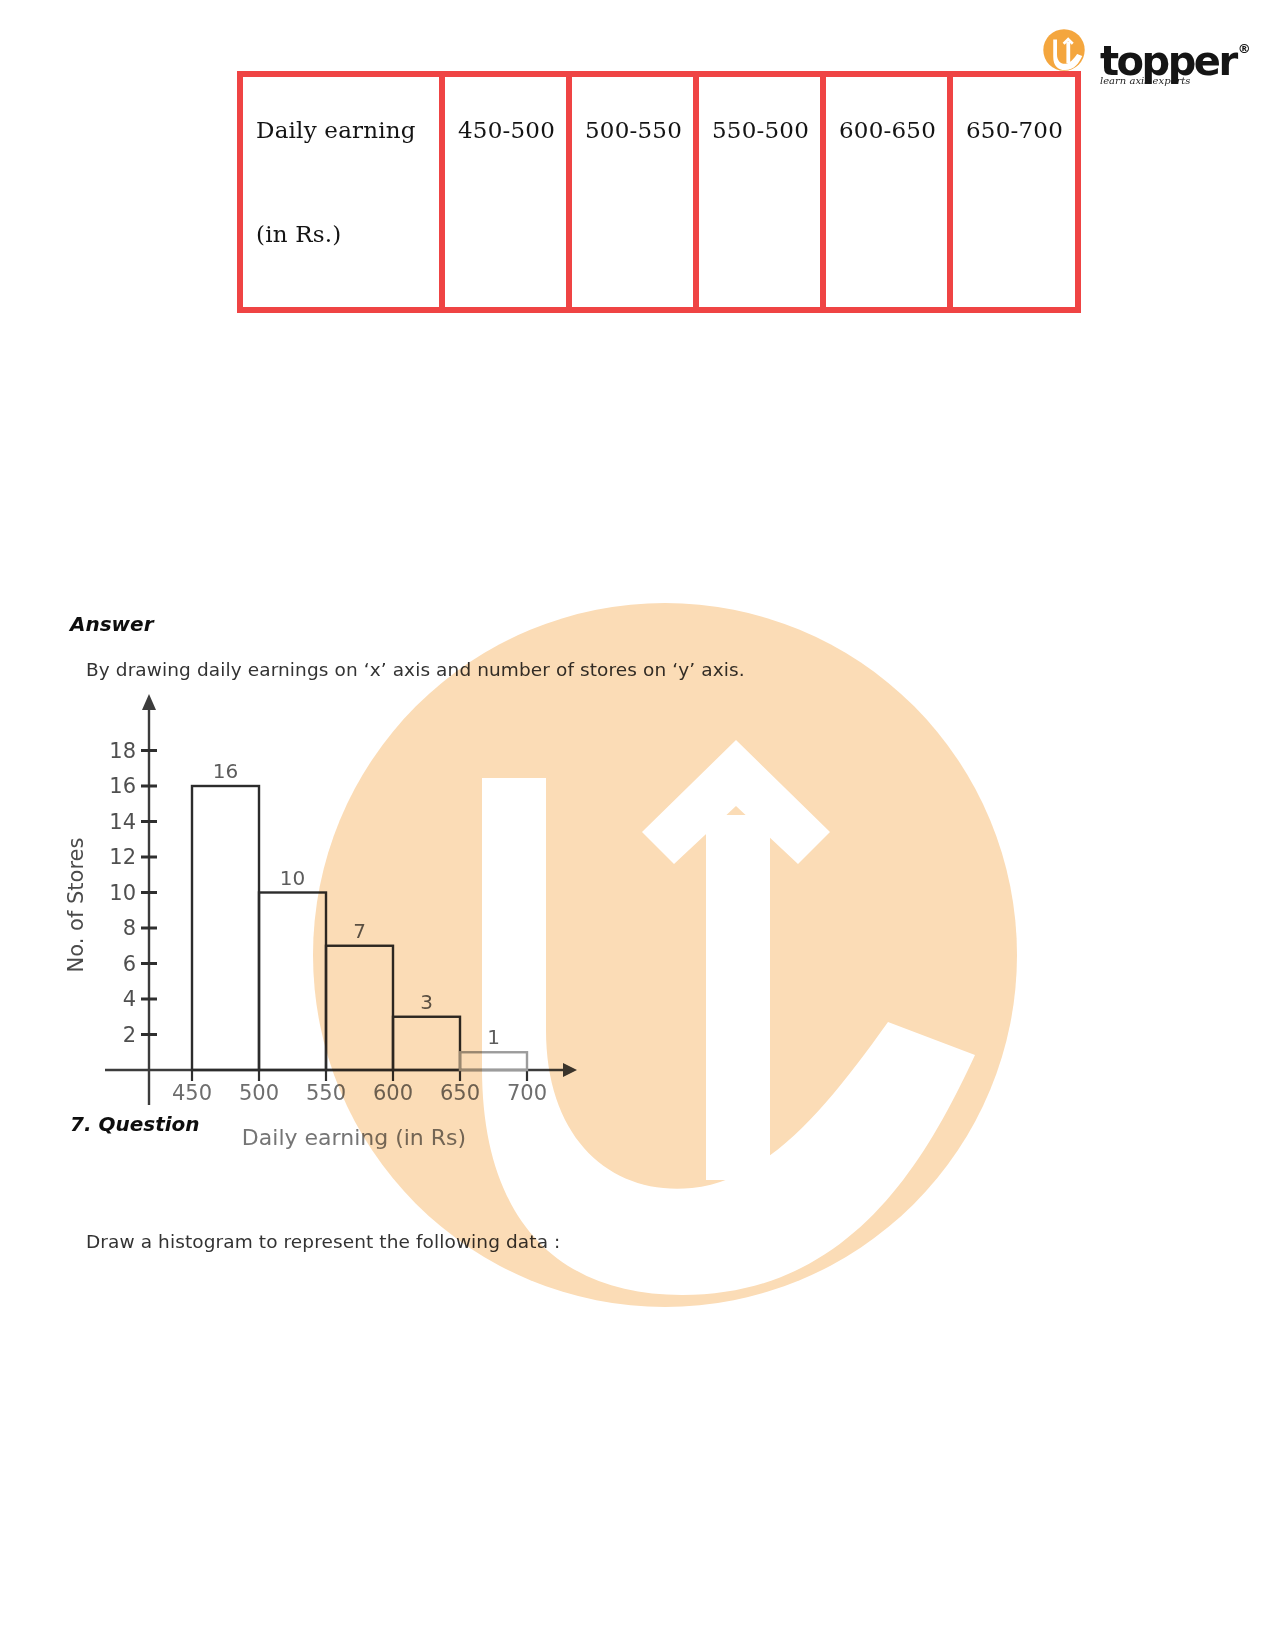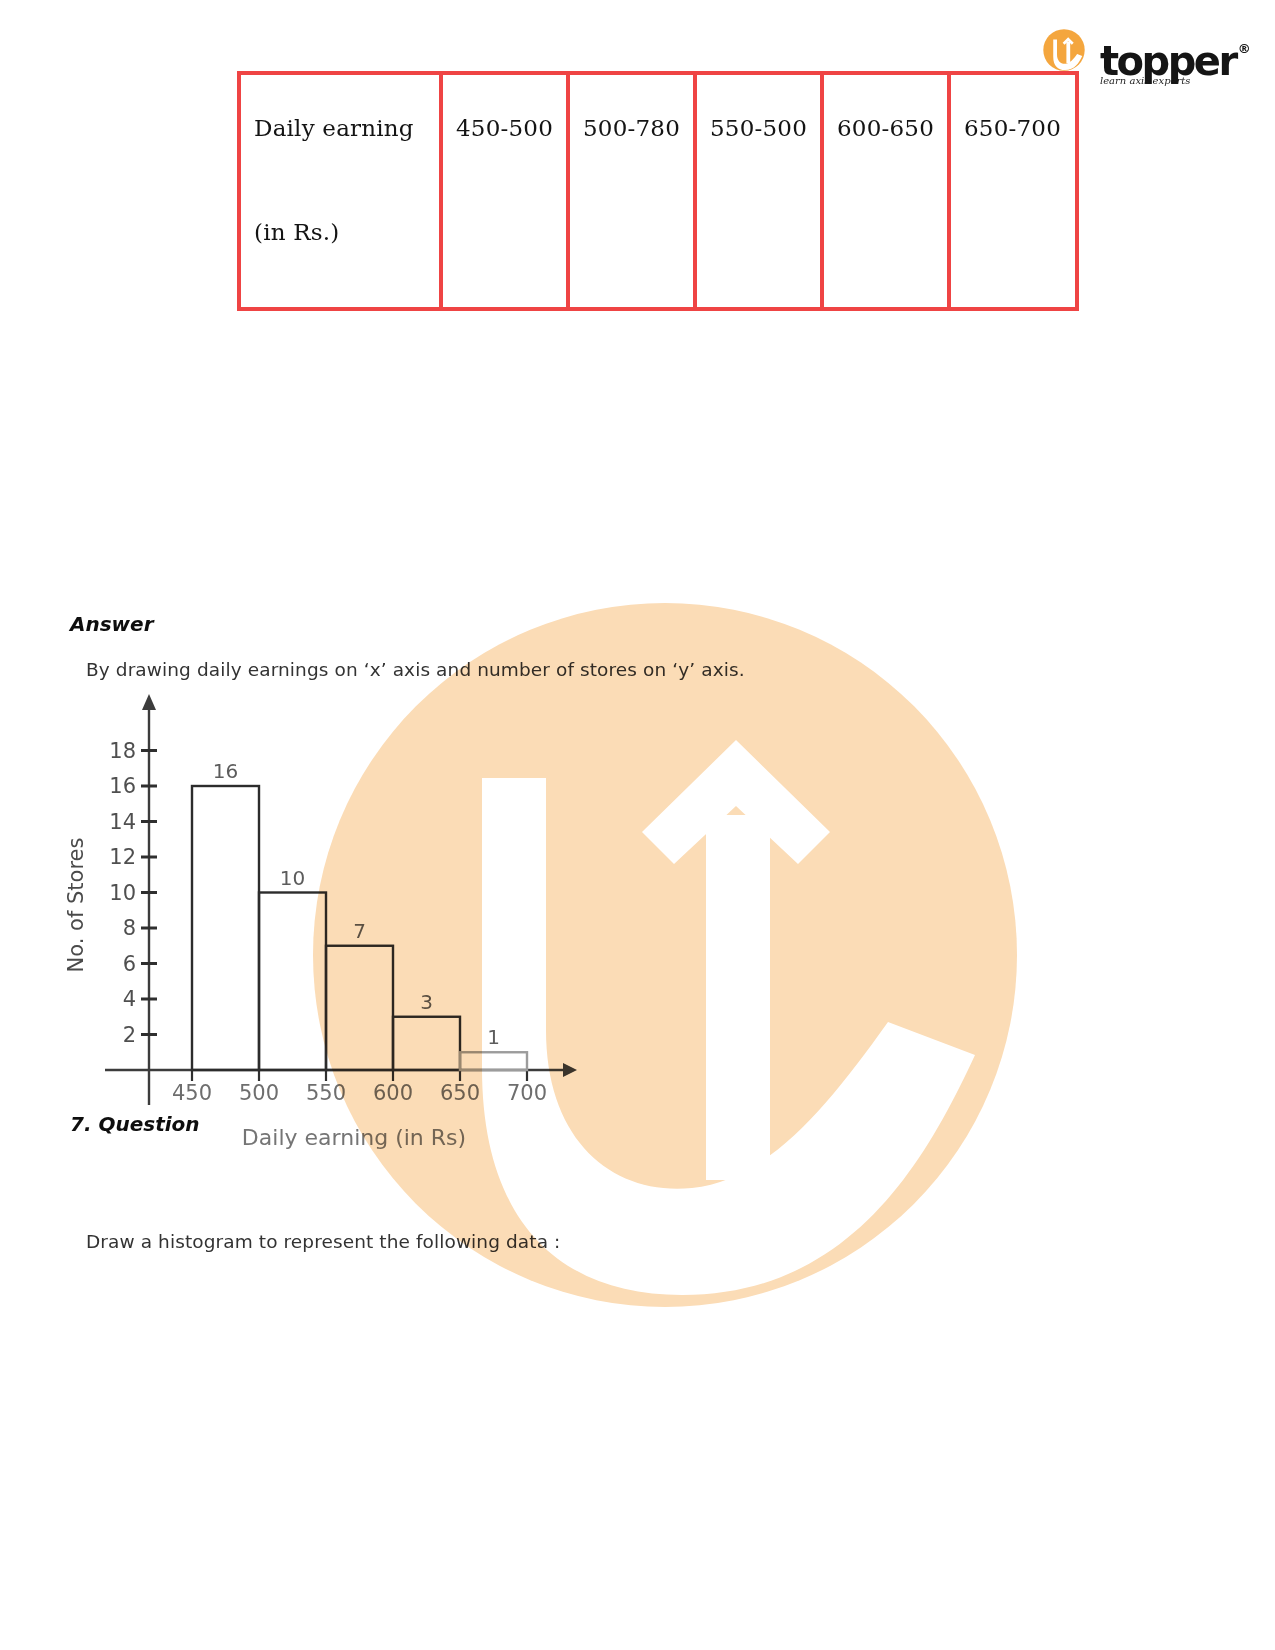--- a/index.html
+++ b/index.html
@@ -28,21 +28,21 @@
     font-family:"DejaVu Serif", serif; font-style:italic; font-size:10px;
     color:#1c1c1c; margin-top:-7px; letter-spacing:0; white-space:nowrap;
   }
 
   
   .qtable {
     position:absolute; left:237px; top:71px; width:838px;
     border-collapse:collapse; table-layout:fixed;
   }
   .qtable td {
-    border:4px solid #ef4444; vertical-align:top;
+    border:6px solid #ef4444; vertical-align:top;
     padding:40px 6px 0 13px; height:236px; box-sizing:border-box;
     font-family:"DejaVu Serif", serif; font-size:23px; color:#141414;
     letter-spacing:0.2px;
   }
   .qtable .l2 { margin-top:78px; }
 
   
   .h-answer, .h-question {
     position:absolute; left:70px; font-size:20px; font-weight:bold; color:#0e0e0e;font-style:italic;
   }
@@ -98,21 +98,21 @@
   </header>
 
   <table class="qtable">
     <tbody>
         <tr>
           <td style="width: 202px;">
             <div class="l1">Daily earning</div>
             <div class="l2">(in Rs.)</div>
           </td>
           <td style="width: 127px;">450-500</td>
-          <td style="width: 127px;">500-780</td>
+          <td style="width: 127px;">500-550</td>
           <td style="width: 127px;">550-500</td>
           <td style="width: 127px; border-radius: 7px;">600-650</td>
           <td style="width: 128px;">650-700</td>
         </tr>
       </tbody>
   </table>
 
   <div class="h-answer">Answer</div>
   <div class="p-body p-answer">By drawing daily earnings on ‘x’ axis and number of stores on ‘y’ axis.</div>
 

